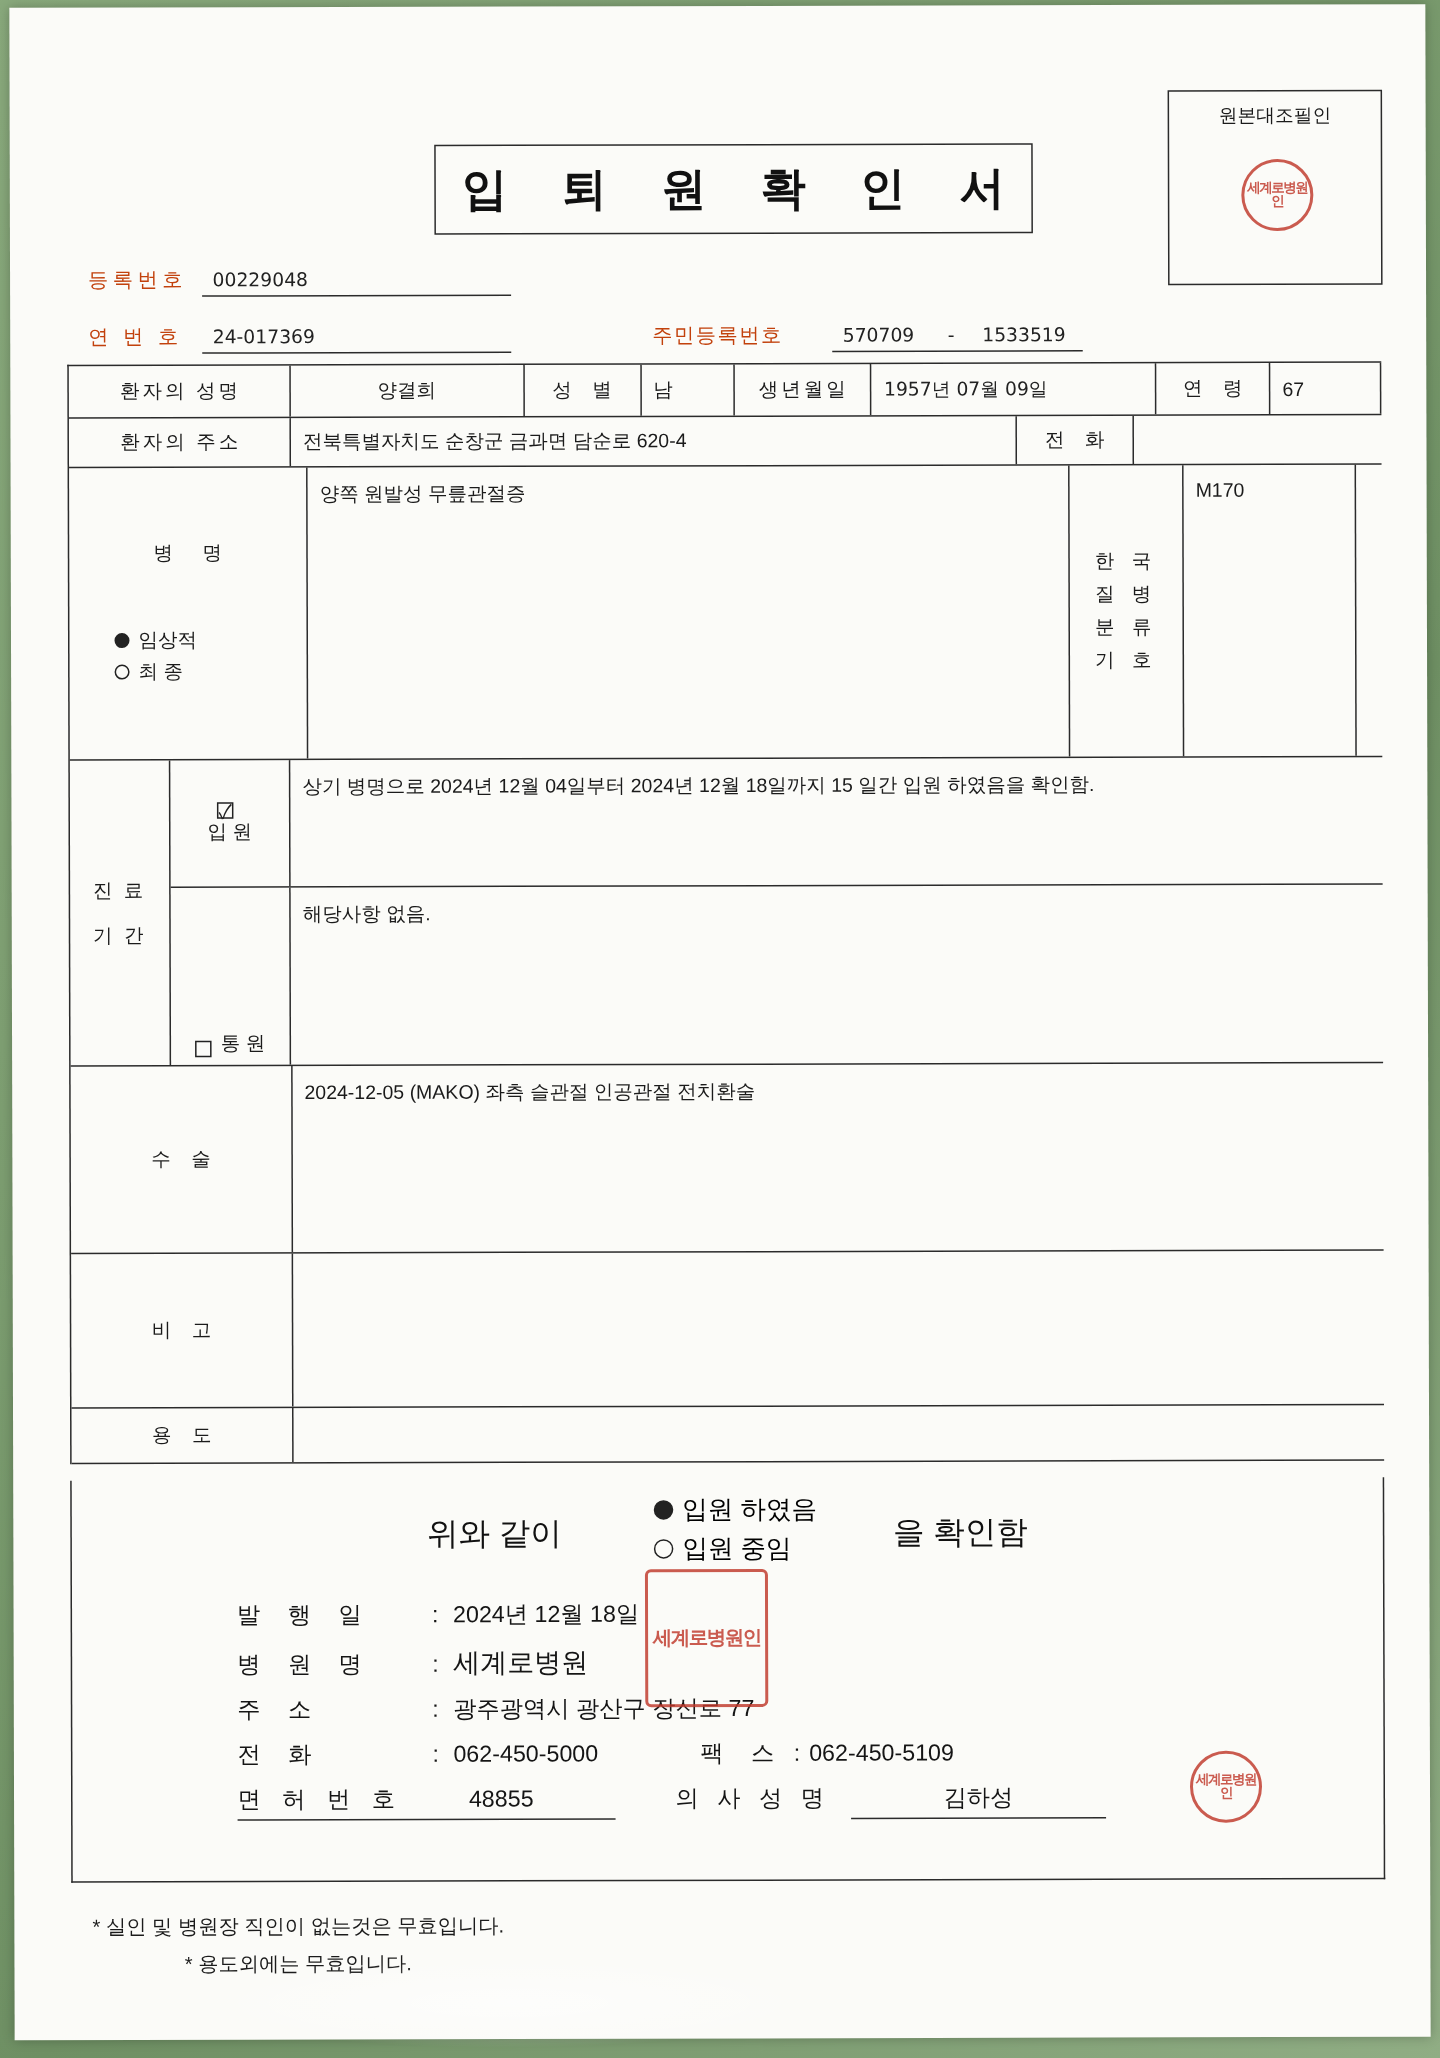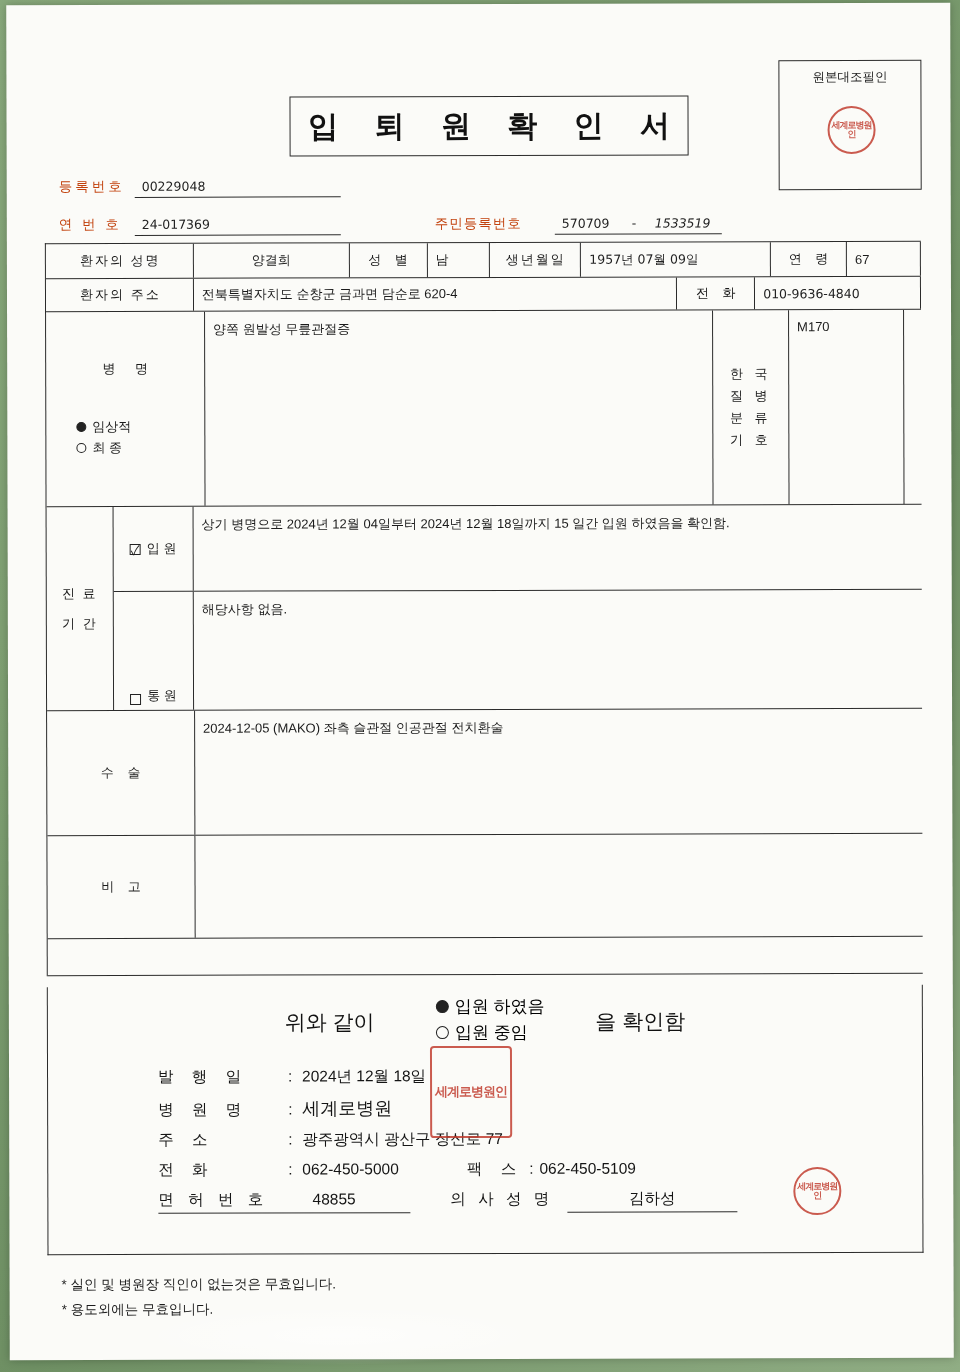--- a/index.html
+++ b/index.html
@@ -217,20 +217,21 @@
   .flabel { width: 130px; letter-spacing: 7px; }
   .fcolon { width: 14px; }
   .fval { }
   .notes {
     position: absolute;
     left: 52px;
     top: 1268px;
     font-size: 13.5px;
     color: #1b1b1b;
     line-height: 1.85;
+    text-align: center;
   }
   .blur {
     position: absolute;
     left: 120px;
     bottom: -6px;
     width: 420px;
     height: 60px;
     background: radial-gradient(ellipse at center, rgba(255,255,255,0.55), rgba(255,255,255,0) 70%);
     pointer-events: none;
   }
@@ -254,41 +255,40 @@
     <div class="field-value hand" style="left:135px; top:174px;">00229048</div>
     <div class="underline" style="left:128px; top:192px; width:206px;"></div>
 
     <div class="field-label" style="left:52px; top:211px;">연 번 호</div>
     <div class="field-value hand" style="left:135px; top:212px;">24-017369</div>
     <div class="underline" style="left:128px; top:230px; width:206px;"></div>
 
     <div class="field-label" style="left:428px; top:211px; letter-spacing:1px;">주민등록번호</div>
     <div class="field-value hand" style="left:555px; top:212px;">570709</div>
     <div class="field-value hand" style="left:625px; top:212px;">-</div>
-    <div class="field-value hand" style="left:648px; top:212px;font-style:italic;">1533519</div>
+    <div class="field-value hand" style="left:648px; top:212px;">1533519</div>
     <div class="underline" style="left:548px; top:230px; width:167px;"></div>
 
     <div class="tbl">
 
       <div class="row" style="height:35px;">
         <div class="cell lbl lbl-tight" style="width:148px;">환자의  성명</div>
         <div class="cell" style="width:156px; justify-content:center;">양결희</div>
         <div class="cell lbl" style="width:78px;">성 별</div>
         <div class="cell" style="width:62px;">남</div>
         <div class="cell lbl lbl-tight" style="width:92px;">생년월일</div>
         <div class="cell hand" style="width:190px;">1957년 07월 09일</div>
         <div class="cell lbl" style="width:76px;">연 령</div>
         <div class="cell" style="width:74px;">67</div>
       </div>
 
       <div class="row" style="height:33px;">
         <div class="cell lbl lbl-tight" style="width:148px;">환자의  주소</div>
         <div class="cell" style="width:484px;">전북특별자치도 순창군 금과면 담순로 620-4</div>
         <div class="cell lbl" style="width:78px;">전 화</div>
-        <div class="cell hand" style="width:166px;">010-9636-4840</div>
       </div>
 
       <div class="row" style="height:195px;">
         <div class="cell dx-name-col" style="width:159px; justify-content:center; align-items:center;">
           <div style="letter-spacing:8px; text-indent:8px; margin-bottom:38px;">병      명</div>
           <div style="align-self:flex-start; margin-left:22px; line-height:1.65;">
             <div>
               <span class="radio filled"></span><span>임상적</span>
             </div>
             <div>
@@ -310,21 +310,21 @@
 
       <div class="row" style="height:204px;">
         <div class="cell" style="width:68px; justify-content:center;">
           <div style="text-align:center; line-height:2.3; letter-spacing:2px;">
             <span>진 료</span><br>
             <span>기 간</span>
           </div>
         </div>
         <div style="width:808px; box-sizing:border-box;">
           <div class="row" style="height:85px; border-bottom:1px solid #2b2b2b;">
-            <div class="cell" style="width:80px; justify-content:center;">
+            <div class="cell" style="width:80px; justify-content:center;flex-direction:column;">
               <span class="chk checked"></span>
                 <span>입 원</span>
             </div>
             <div class="cell top" style="width:728px; border-right:none; padding-top:9px;">상기 병명으로 2024년 12월 04일부터 2024년 12월 18일까지 15 일간 입원 하였음을 확인함.</div>
           </div>
           <div class="row" style="height:118px; border-bottom:none;">
             <div class="cell" style="width:80px; justify-content:center; align-items:flex-end;">
               <span class="chk"></span>
                 <span>통 원</span>
             </div>
@@ -337,20 +337,21 @@
         <div class="cell lbl" style="width:148px; justify-content:center;">수      술</div>
         <div class="cell top" style="width:728px; border-right:none; padding-top:9px;">2024-12-05 (MAKO) 좌측 슬관절 인공관절 전치환술</div>
       </div>
 
       <div class="row" style="height:103px;">
         <div class="cell lbl" style="width:148px; justify-content:center;">비      고</div>
         <div class="cell top" style="width:728px; border-right:none; padding-top:9px;"></div>
       </div>
 
       <div class="row" style="height:37px;">
+        <div class="cell lbl" style="width:148px; justify-content:center;">용      도</div>
         <div class="cell" style="width:728px; border-right:none;"></div>
       </div>
     </div>
 
     <div class="confirm">
       <div class="confirm-line">
         <span style="margin-right:215px;">위와 같이</span>
         <span>을 확인함</span>
       </div>
       <div class="confirm-opts">

